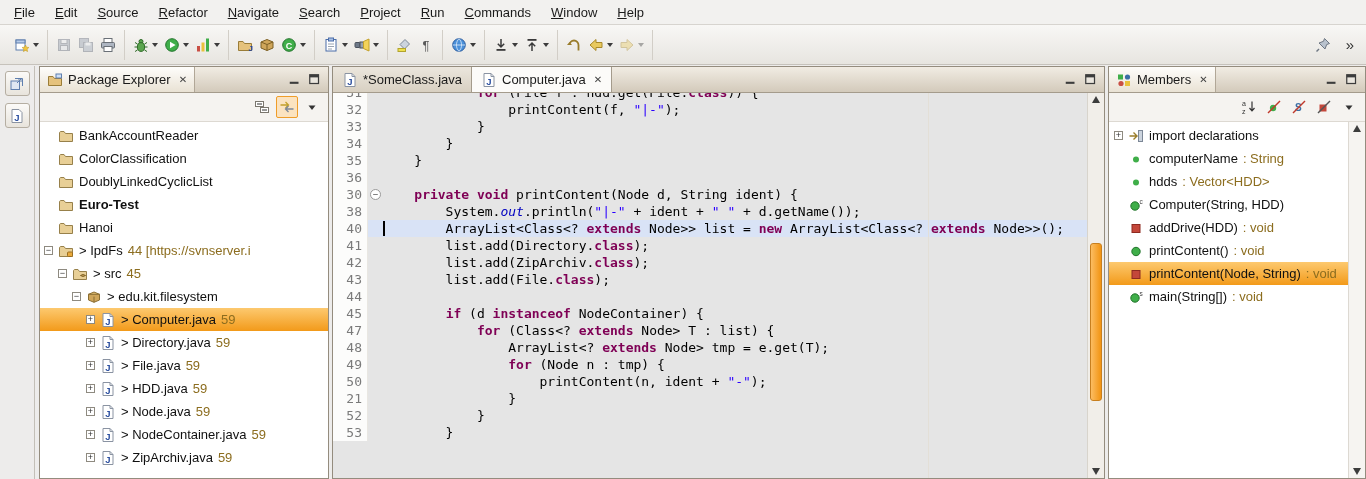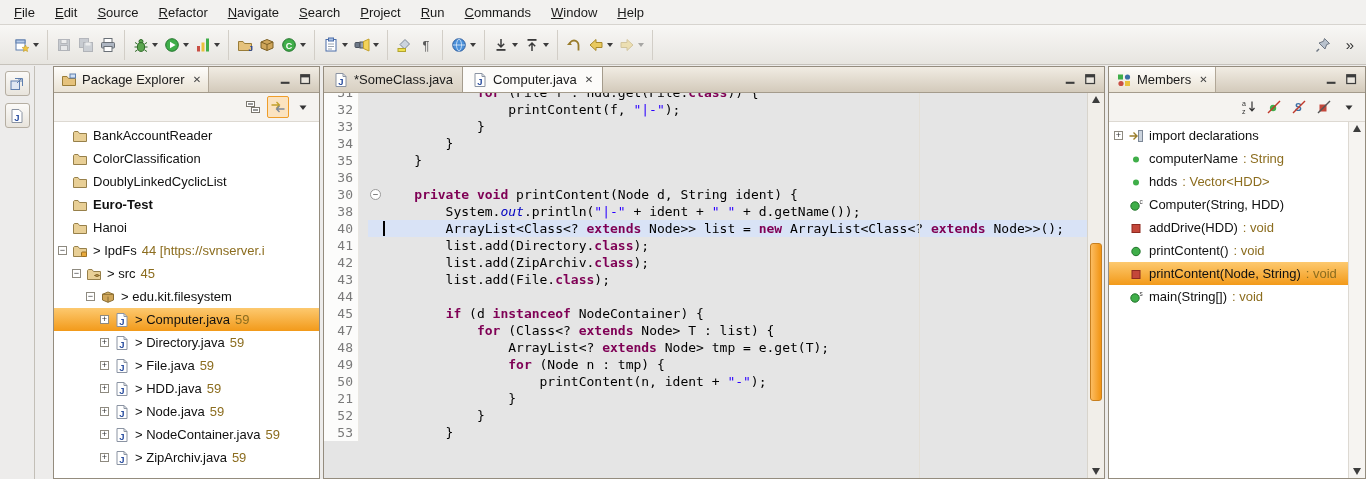--- a/index.html
+++ b/index.html
@@ -30,21 +30,21 @@
   .overflow { font-size:15px; color:#333; padding:2px 4px; }
 
   
   .main { position:absolute; top:66px; bottom:0; left:0; right:0; display:flex; }
   .leftstrip { width:35px; border-right:1px solid #c3bfb7; display:flex; flex-direction:column;
                align-items:center; padding-top:5px; gap:7px; }
   .strip-btn { width:25px; height:25px; border:1px solid #b5aea2; border-radius:3px;
                background:linear-gradient(#fbfaf8,#e8e4dc); display:flex; align-items:center; justify-content:center; }
 
   .panel { background:#fff; border:1px solid #948c7e; display:flex; flex-direction:column; overflow:hidden; }
-  .pkg { width:267px; margin-left:18px; }
+  .pkg { width:290px; margin-left:4px; }
   .editor { flex:1; margin-left:3px; }
   .members { width:258px; margin-left:3px; }
 
   .tabbar { height:26px; min-height:26px; background:linear-gradient(#f1ece3,#d3cabb);
             border-bottom:1px solid #a49b8c; display:flex; align-items:stretch; }
   .view-tab { display:flex; align-items:center; gap:5px; padding:0 7px;
               background:linear-gradient(#fefdfb,#e9e2d4); border-right:1px solid #b1a797; }
   .tab-close { font-size:10px; color:#444; padding-left:3px; }
   .winbtns { margin-left:auto; display:flex; align-items:center; gap:2px; padding-right:4px; }
   .winbtn { width:18px; height:18px; display:flex; align-items:center; justify-content:center; }
@@ -72,21 +72,21 @@
   .edtabs { display:flex; align-items:stretch; }
   .ed-tab { display:flex; align-items:center; gap:5px; padding:0 9px;
             background:linear-gradient(#ebe6dd,#d8d0c2); border-right:1px solid #a49b8c; }
   .ed-tab.active { background:#fcfbf9; }
   .editor-body { position:relative; flex:1; overflow:hidden; background:#e5e5e5; }
   .code-view { position:absolute; top:-9px; left:0; right:17px;
                font-family:"DejaVu Sans Mono",monospace; font-size:13px; }
   .code-row { display:flex; height:17px; line-height:17px; white-space:pre; }
   .ln { width:35px; min-width:35px; text-align:right; padding-right:5px; color:#7a7a7a;
         background:#fcfcfb; border-right:1px solid #e9e7e2; }
-  .rest { flex:1; display:flex; position:relative;margin-left:9px; }
+  .rest { flex:1; display:flex; position:relative; }
   .fold { width:15px; min-width:15px; position:relative; }
   .foldmark { position:absolute; left:2px; top:3px; width:11px; height:11px; border:1px solid #9a9a9a;
               border-radius:50%; font-size:9px; line-height:9px; text-align:center; color:#555; background:#fff; }
   .txt { position:relative; }
   .hl .rest { background:#d9e3f6; }
   .cursor { position:absolute; left:0; top:1px; width:2px; height:15px; background:#000; }
   .tk-p { color:#000; }
   .tk-k { color:#7f0055; font-weight:bold; }
   .tk-s { color:#2a00ff; }
   .tk-o { color:#0000c0; font-style:italic; }

